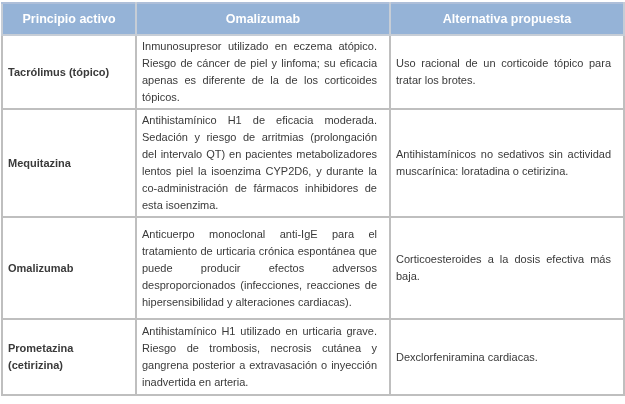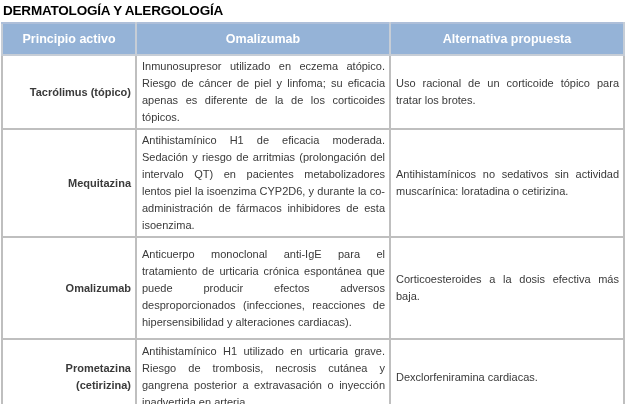--- a/index.html
+++ b/index.html
@@ -50,42 +50,41 @@
     font-size: 12.5px;
     font-weight: bold;
     text-align: center;
     height: 32px;
     padding: 1px 2px;
   }
   table.drug-table td {
     color: var(--body-text);
     font-size: 11px;
     line-height: 17px;
-    padding: 2px 4px 2px 5px;
+    padding: 2px 12px 2px 5px;
   }
   td.drug-cell {
     color: var(--drug-text);
     font-size: 12px;
     font-weight: bold;
     line-height: 16px;
-    text-align: right;
+    text-align: left;
   }
   td.warn-cell, td.alt-cell {
     text-align: justify;
   }
   tr.r1 { height: 69px; }
   tr.r2 { height: 105px; }
   tr.r3 { height: 102px; }
   tr.r4 { height: 76px; }
 </style>
 </head>
 <body>
 
 <div class="page">
-  <div class="page-title">DERMATOLOGÍA Y ALERGOLOGÍA</div>
 
   <table class="drug-table">
     <colgroup>
         <col class="c1">
         <col class="c2">
         <col class="c3">
       </colgroup>
     <thead>
       <tr>
         <th>Principio activo</th>

